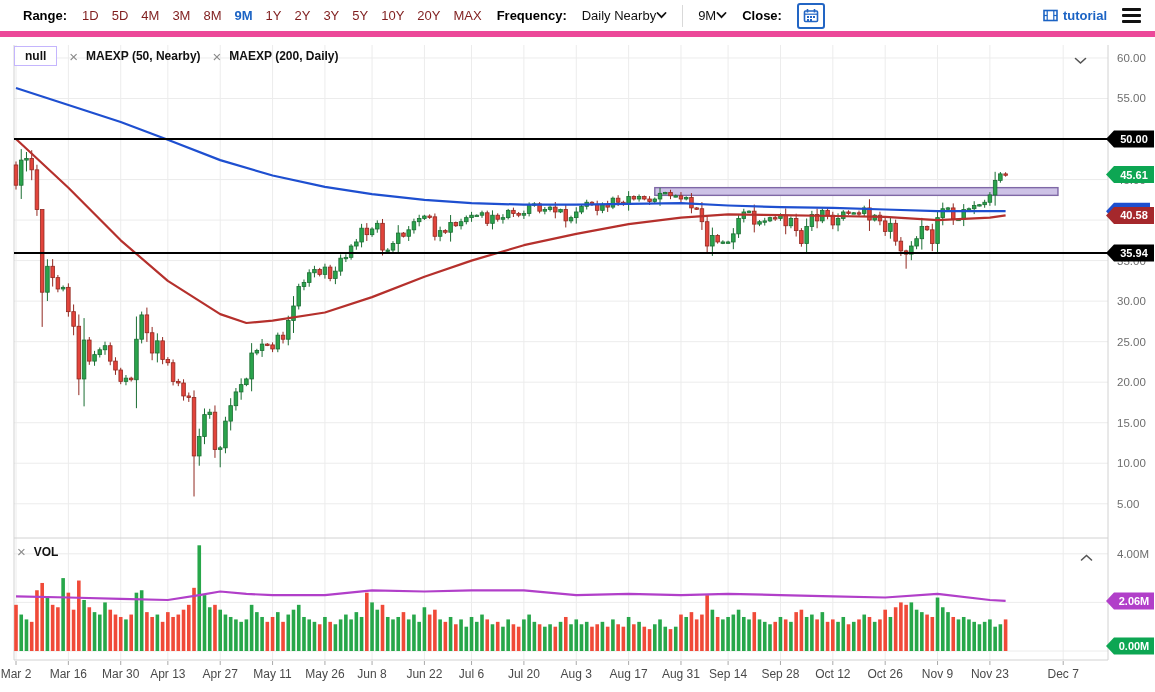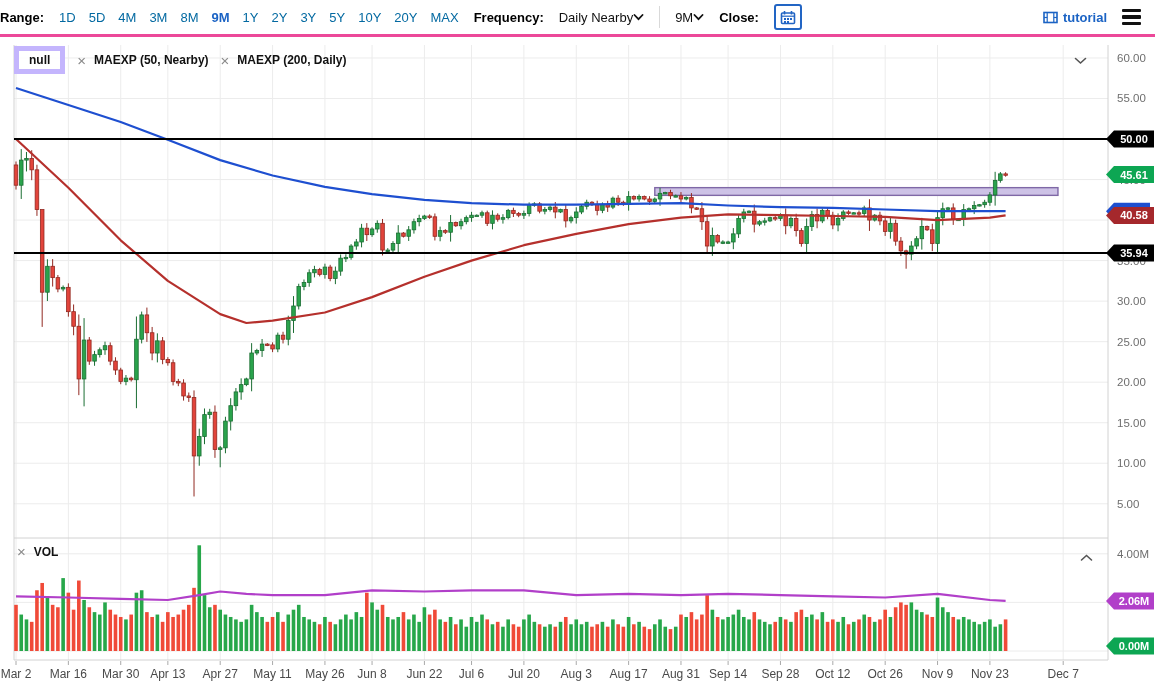--- a/index.html
+++ b/index.html
@@ -1,37 +1,37 @@
 <!DOCTYPE html>
 <html><head>
 <meta charset="utf-8">
 <style>
   html,body{margin:0;padding:0;background:#fff;width:1155px;height:692px;overflow:hidden;
     font-family:"Liberation Sans",sans-serif;}
   #stage{position:relative;width:1155px;height:692px;background:#fff;}
   #chart-svg{position:absolute;left:0;top:0;z-index:1;font-family:"Liberation Sans",sans-serif;}
-  .tb{position:absolute;top:0;left:0;width:1155px;height:37px;background:#fff;border-bottom:3px solid #ec4899;
-    display:flex;align-items:center;padding:0 12px 0 0;box-sizing:border-box;font-size:13px;color:#1a1a1a;gap:15px;z-index:3}
+  .tb{position:absolute;top:0;left:0;width:1155px;height:37px;background:#fff;border-bottom:6px solid #ec4899;
+    display:flex;align-items:center;padding:0 12px 0 23px;box-sizing:border-box;font-size:13px;color:#1a1a1a;gap:15px;z-index:3}
   .tb-label{font-weight:bold;color:#000}
   .ranges{display:flex;gap:13px;align-items:center}
-  .ropt{cursor:pointer;color:#0369a1}
+  .ropt{cursor:pointer;color:#7f1d1d}
   .ropt.sel{color:#1b63c4;font-weight:bold}
   .dd{display:flex;align-items:center;gap:0;background:none;border:none;font:inherit;cursor:pointer;color:#111;padding:0}
   .divider{width:1px;height:22px;background:#d9d9d9}
   .calbtn{width:28px;height:26px;border:2px solid #2265c4;border-radius:3px;background:#fff;
     display:flex;align-items:center;justify-content:center;cursor:pointer;padding:0}
   .tb-right{margin-left:auto;display:flex;align-items:center;gap:13px}
   .tut{display:flex;gap:5px;align-items:center;color:#1b63c4;font-weight:bold;cursor:pointer;text-decoration:none;font-size:13px}
   .burger{background:none;border:none;cursor:pointer;padding:2px}
   .burger span{display:block;width:19px;height:3.2px;background:#111;margin:3px 0;border-radius:1px}
   .legend{position:absolute;left:14px;display:flex;align-items:center;gap:12px;z-index:2;
     font-size:12px;font-weight:bold;color:#111}
   #price-legend{top:46px}
   #vol-legend{top:544px;left:17px}
-  .chip{border:5px solid #c4b5fd;padding:2px 10px;background:rgba(255,255,255,.85)}
+  .chip{border:1px solid #c4b5fd;padding:2px 10px;background:rgba(255,255,255,.85)}
   .study{display:flex;align-items:center;gap:8px}
   .xbtn{color:#8a8a8a;font-weight:normal;font-size:15px;cursor:pointer;line-height:1}
   .collapse{position:absolute;z-index:2;background:none;border:none;color:#555;cursor:pointer;padding:2px}
   #price-collapse{left:1072px;top:51px}
   #vol-collapse{left:1078px;top:548px}
 </style>
 </head>
 <body>
 
 <div id="stage">

